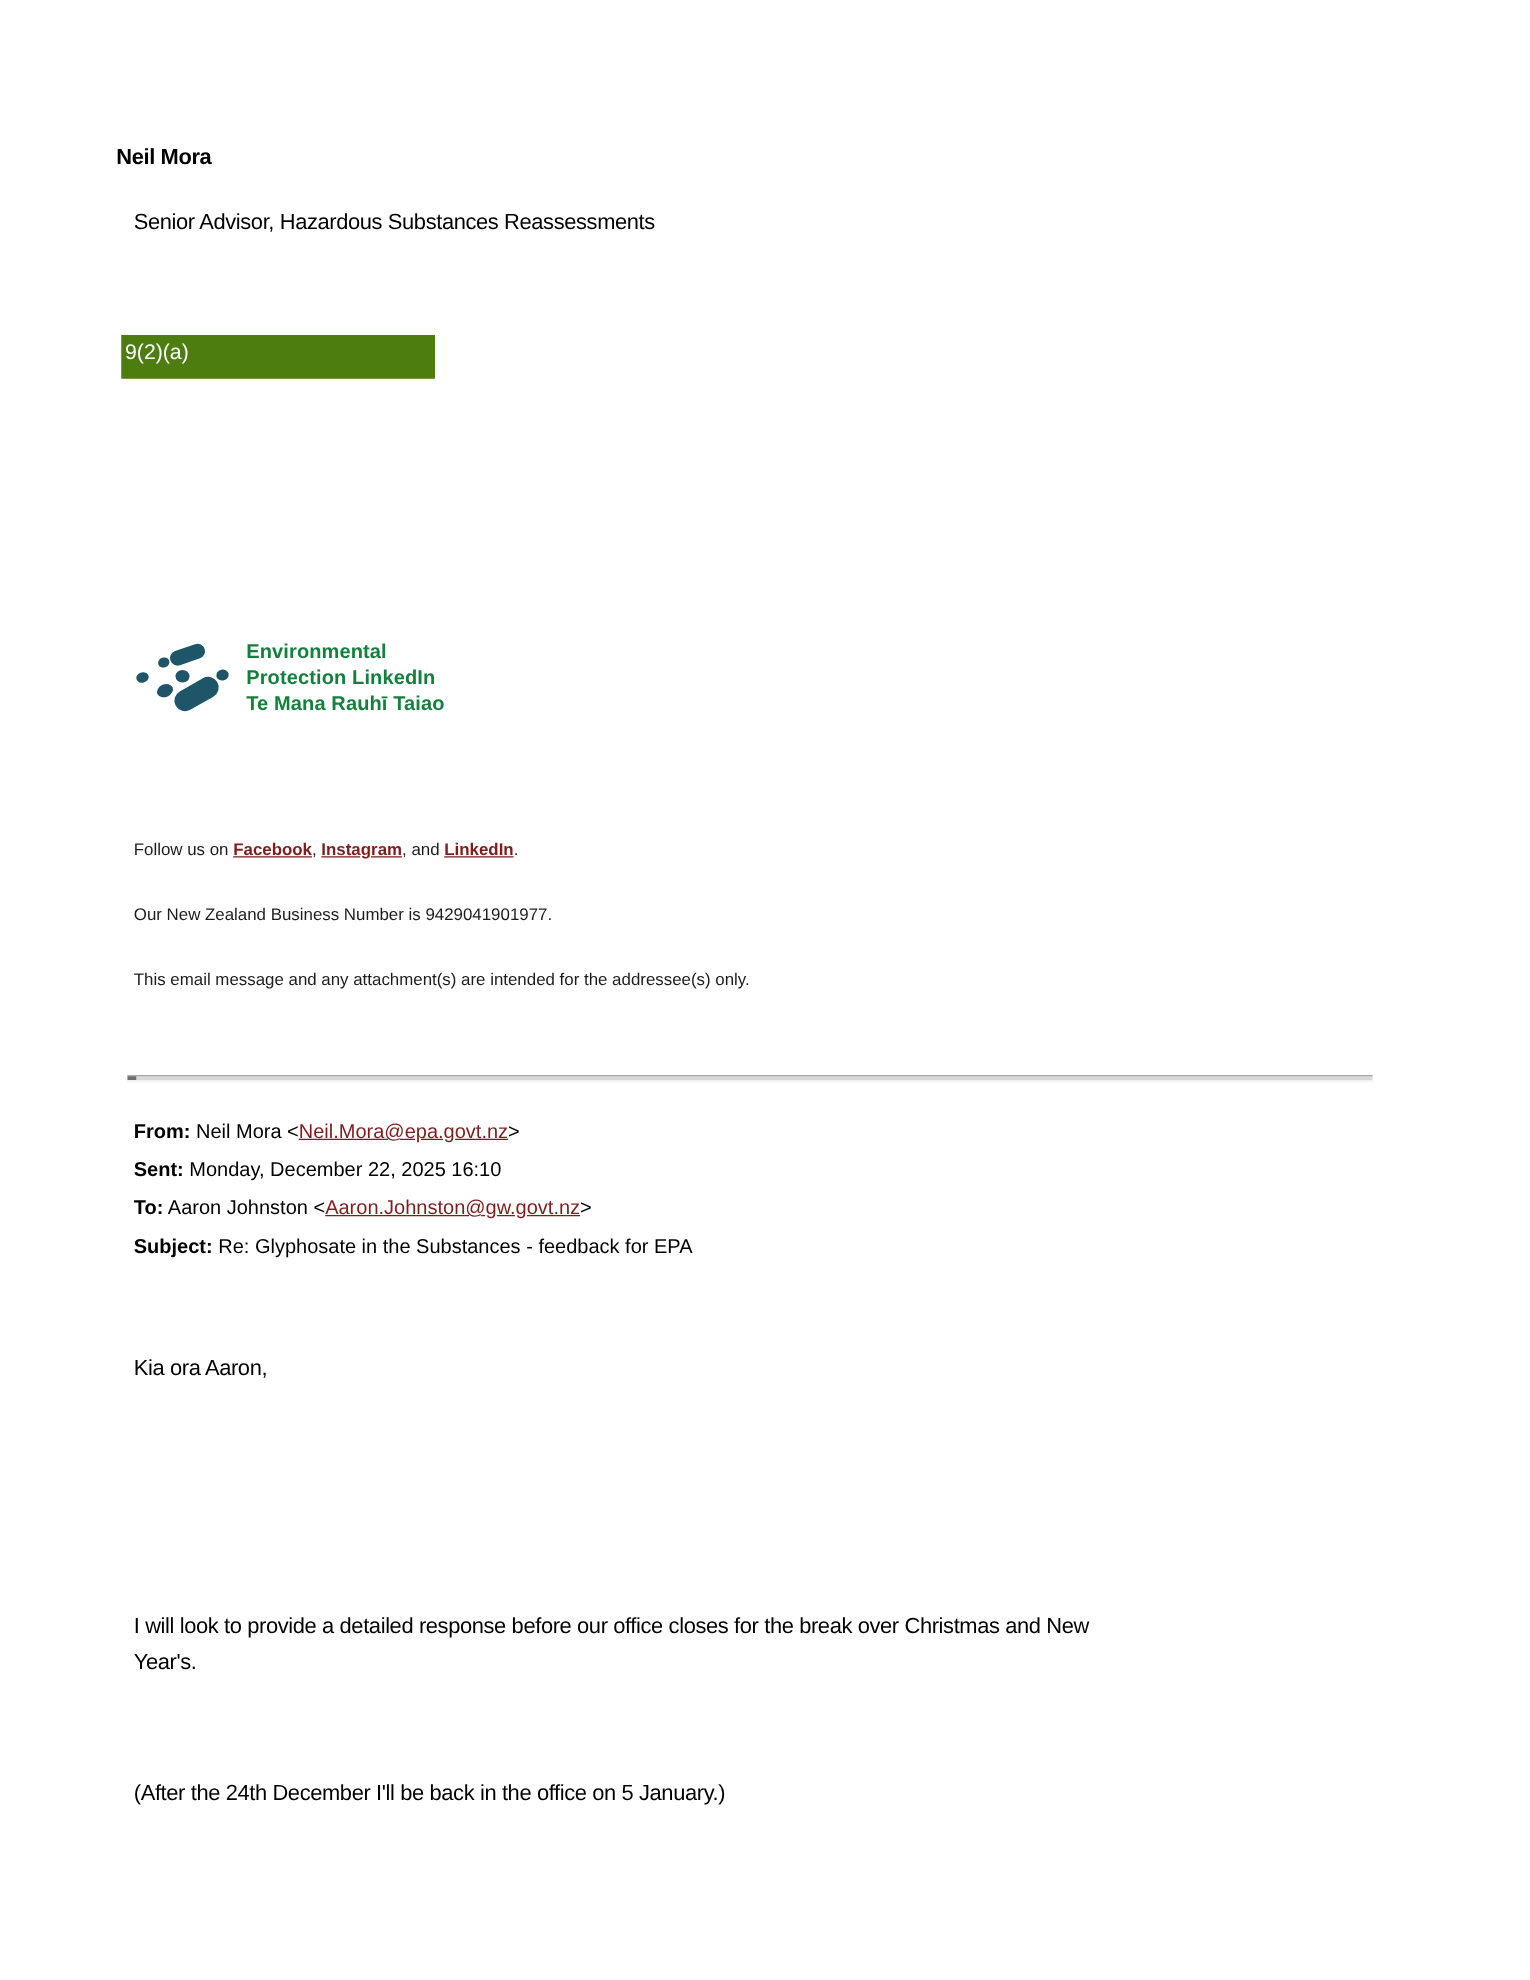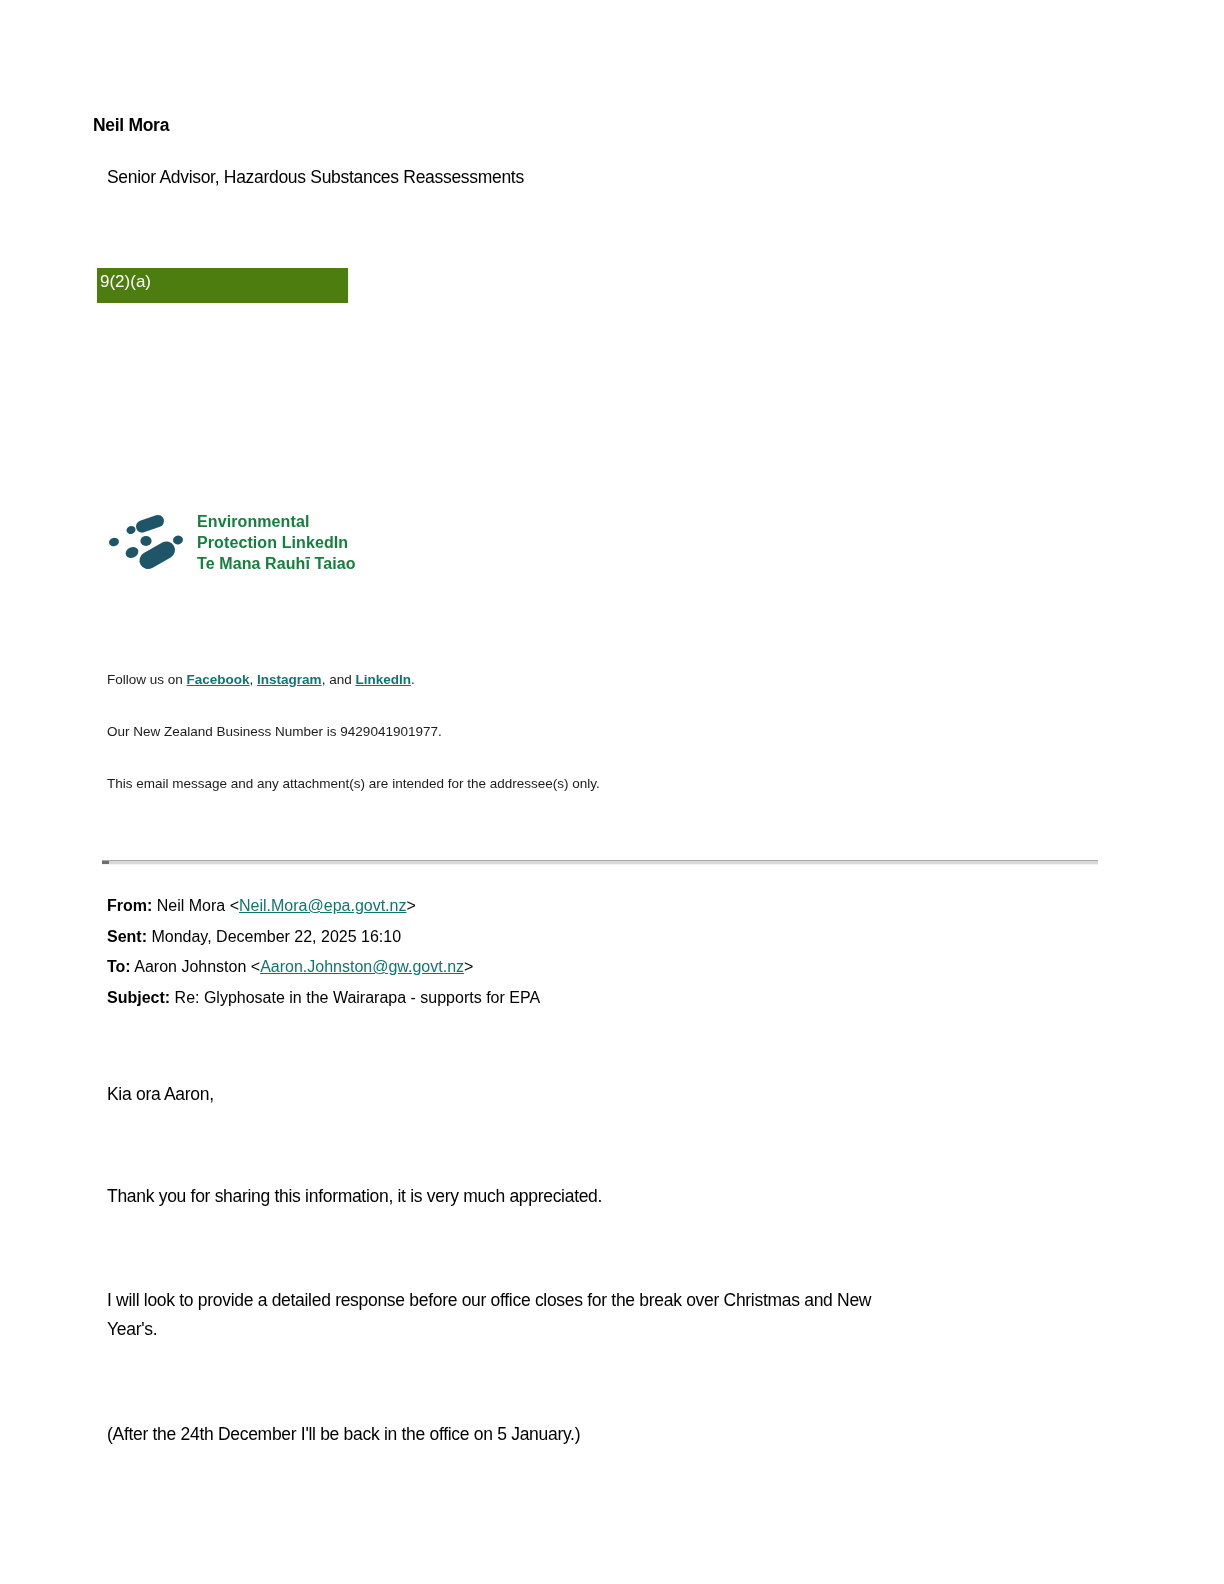--- a/index.html
+++ b/index.html
@@ -38,21 +38,21 @@
     line-height:21px;
     letter-spacing:0.1px;
   }
   
   .smallprint{
     font-size:13.5px;
     line-height:17px;
     color:#1c1c1c;
   }
   a.lnk{
-    color:#0f766e;
+    color:#7f1d1d;
     text-decoration:underline;
     cursor:pointer;
   }
   .follow-lnk{font-weight:600;}
   
   .divider{
     height:3px;
     background:#d8d8d8;
     border-top:1px solid #a8a8a8;
     border-bottom:1px solid #f2f2f2;
@@ -109,25 +109,24 @@
 
   <div class="abs smallprint" style="left:107px;top:775px;">This email message and any attachment(s) are intended for the addressee(s) only.</div>
 
 
   <div class="abs divider" style="left:102px;top:860px;width:996px;"></div>
 
   <div class="abs qheader" style="left:107px;top:891px;">
     <div class="row"><span class="bold">From:</span><span> Neil Mora &lt;</span><a class="lnk">Neil.Mora@epa.govt.nz</a><span>&gt;</span></div>
     <div class="row"><span class="bold">Sent:</span><span> Monday, December 22, 2025 16:10</span></div>
     <div class="row"><span class="bold">To:</span><span> Aaron Johnston &lt;</span><a class="lnk">Aaron.Johnston@gw.govt.nz</a><span>&gt;</span></div>
-    <div class="row"><span class="bold">Subject:</span><span> Re: Glyphosate in the Wairarapa - supports for EPA</span></div>
+    <div class="row"><span class="bold">Subject:</span><span> Re: Glyphosate in the Substances - feedback for EPA</span></div>
   </div>
 
   <div class="abs bodytext" style="left:107px;top:1080px;">Kia ora Aaron,</div>
 
-  <div class="abs bodytext" style="left:107px;top:1182px;">Thank you for sharing this information, it is very much appreciated.</div>
 
   <div class="abs bodytext" style="left:107px;top:1286px;width:1000px;">I will look to provide a detailed response before our office closes for the break over Christmas and New
 Year's.</div>
 
   <div class="abs bodytext" style="left:107px;top:1420px;">(After the 24th December I'll be back in the office on 5 January.)</div>
 
 </div>
 
 </body></html>

